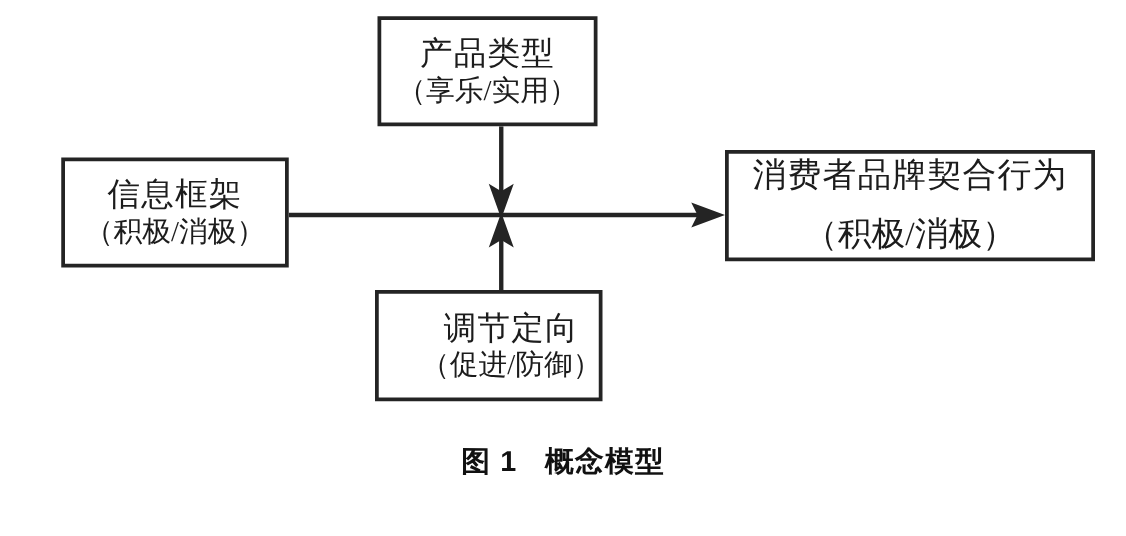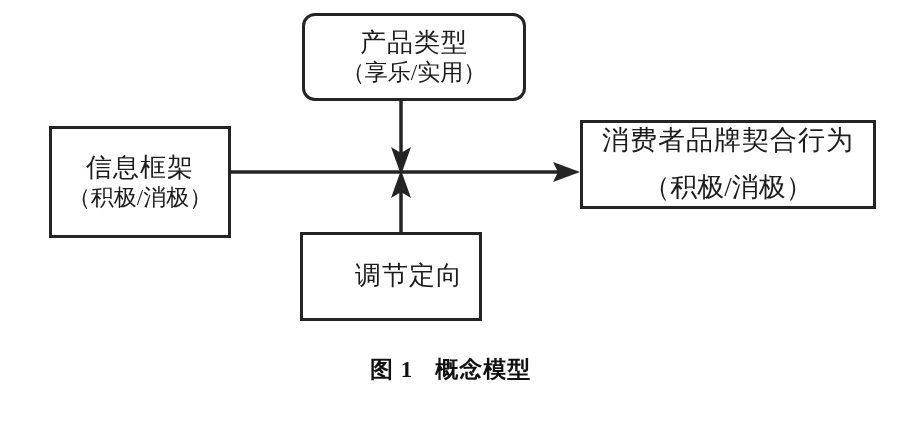--- a/index.html
+++ b/index.html
@@ -33,22 +33,22 @@
     letter-spacing: 1px;
     white-space: nowrap;
   }
   .node .line2 {
     font-size: 23px;
     letter-spacing: 0px;
     white-space: nowrap;
   }
 
   
-  #node-product  { left: 302px; top: 13px;  width: 224px; height: 88px; border-radius: 13px; }
-  #node-framing  { left: 49px;  top: 126px; width: 182px; height: 112px; }
+  #node-product  { left: 302px; top: 13px;  width: 176px; height: 88px; }
+  #node-framing  { left: 49px;  top: 126px; width: 182px; height: 88px; }
   #node-outcome  { left: 580px; top: 120px; width: 296px; height: 89px; gap: 15px; }
   #node-focus    { left: 300px; top: 232px; width: 182px; height: 89px; padding-left: 36px; }
 
   #node-outcome .line1 { font-size: 27px; }
   #node-outcome .line2 { font-size: 27px; }
 
   
   #edges {
     position: absolute;
     left: 0;
@@ -61,21 +61,21 @@
   
   #caption {
     position: absolute;
     left: 0;
     top: 354px;
     width: 901px;
     text-align: center;
     font-size: 23px;
     font-weight: bold;
     color: #111111;
-    font-family: Liberation Serif, serif;
+    font-family: Liberation Sans, sans-serif;
     letter-spacing: 1px;
   }
   #caption .cap-gap { display: inline-block; width: 22px; }
 </style>
 </head>
 <body>
 
 <div id="canvas">
 
   <svg id="edges" viewBox="0 0 901 429" width="901" height="429" aria-hidden="true">
@@ -106,19 +106,20 @@
     <span class="line2">（积极/消极）</span>
   </div>
 
   <div class="node" id="node-outcome">
     <span class="line1">消费者品牌契合行为</span>
     <span class="line2">（积极/消极）</span>
   </div>
 
   <div class="node" id="node-focus">
     <span class="line1">调节定向</span>
+    <span class="line2">（促进/防御）</span>
   </div>
 
   <div id="caption">
     <span>图 1</span><span class="cap-gap"></span><span>概念模型</span>
   </div>
 
 </div>
 
 </body></html>

